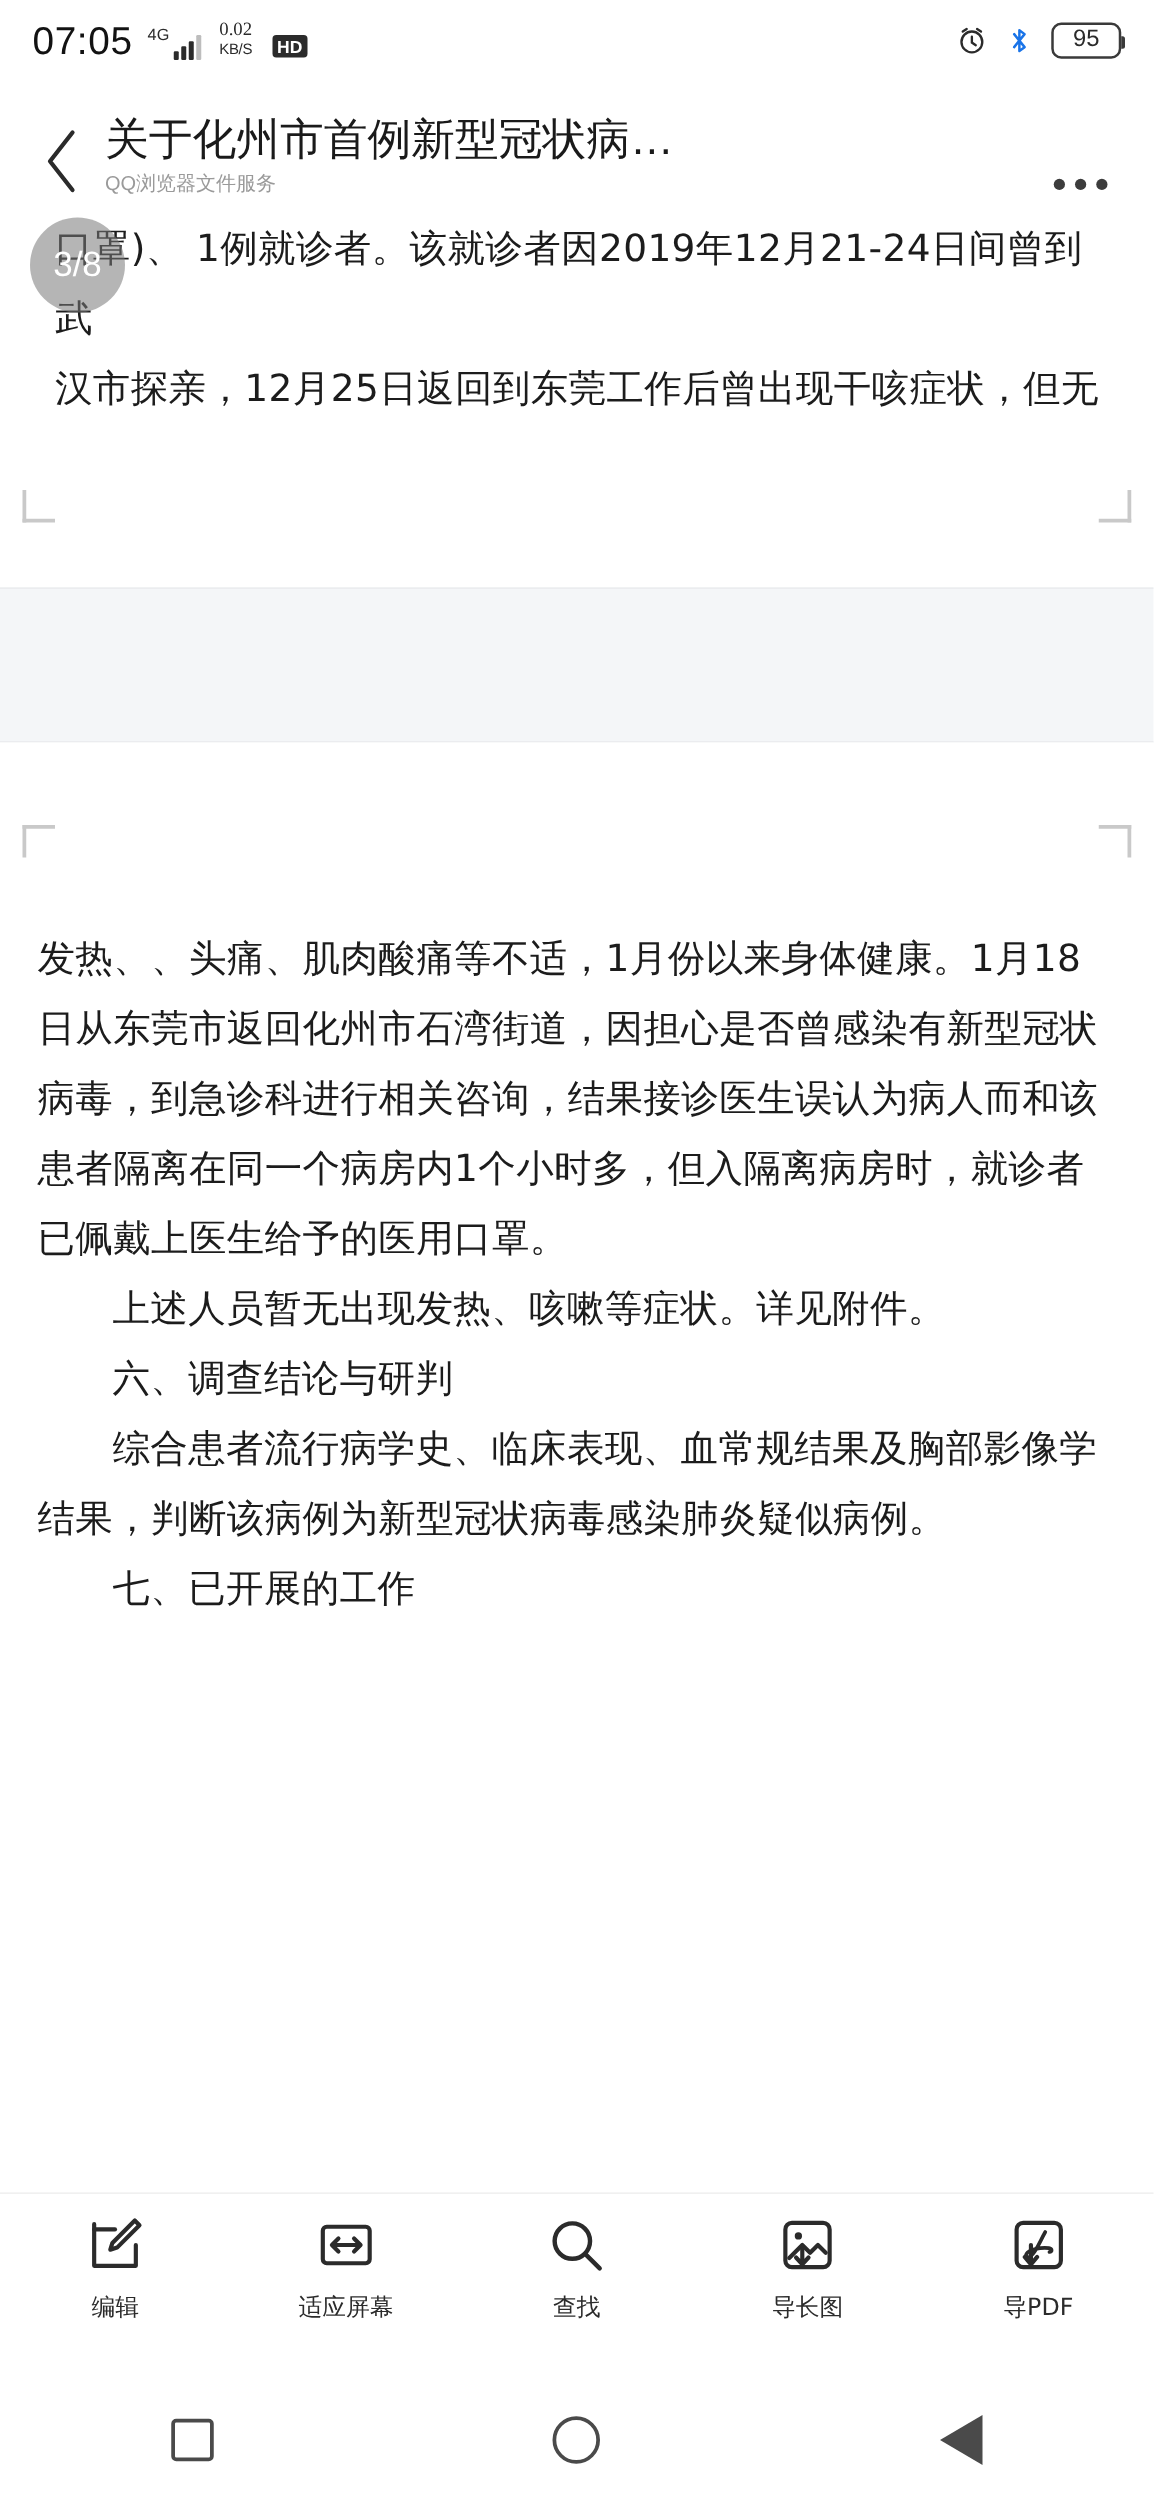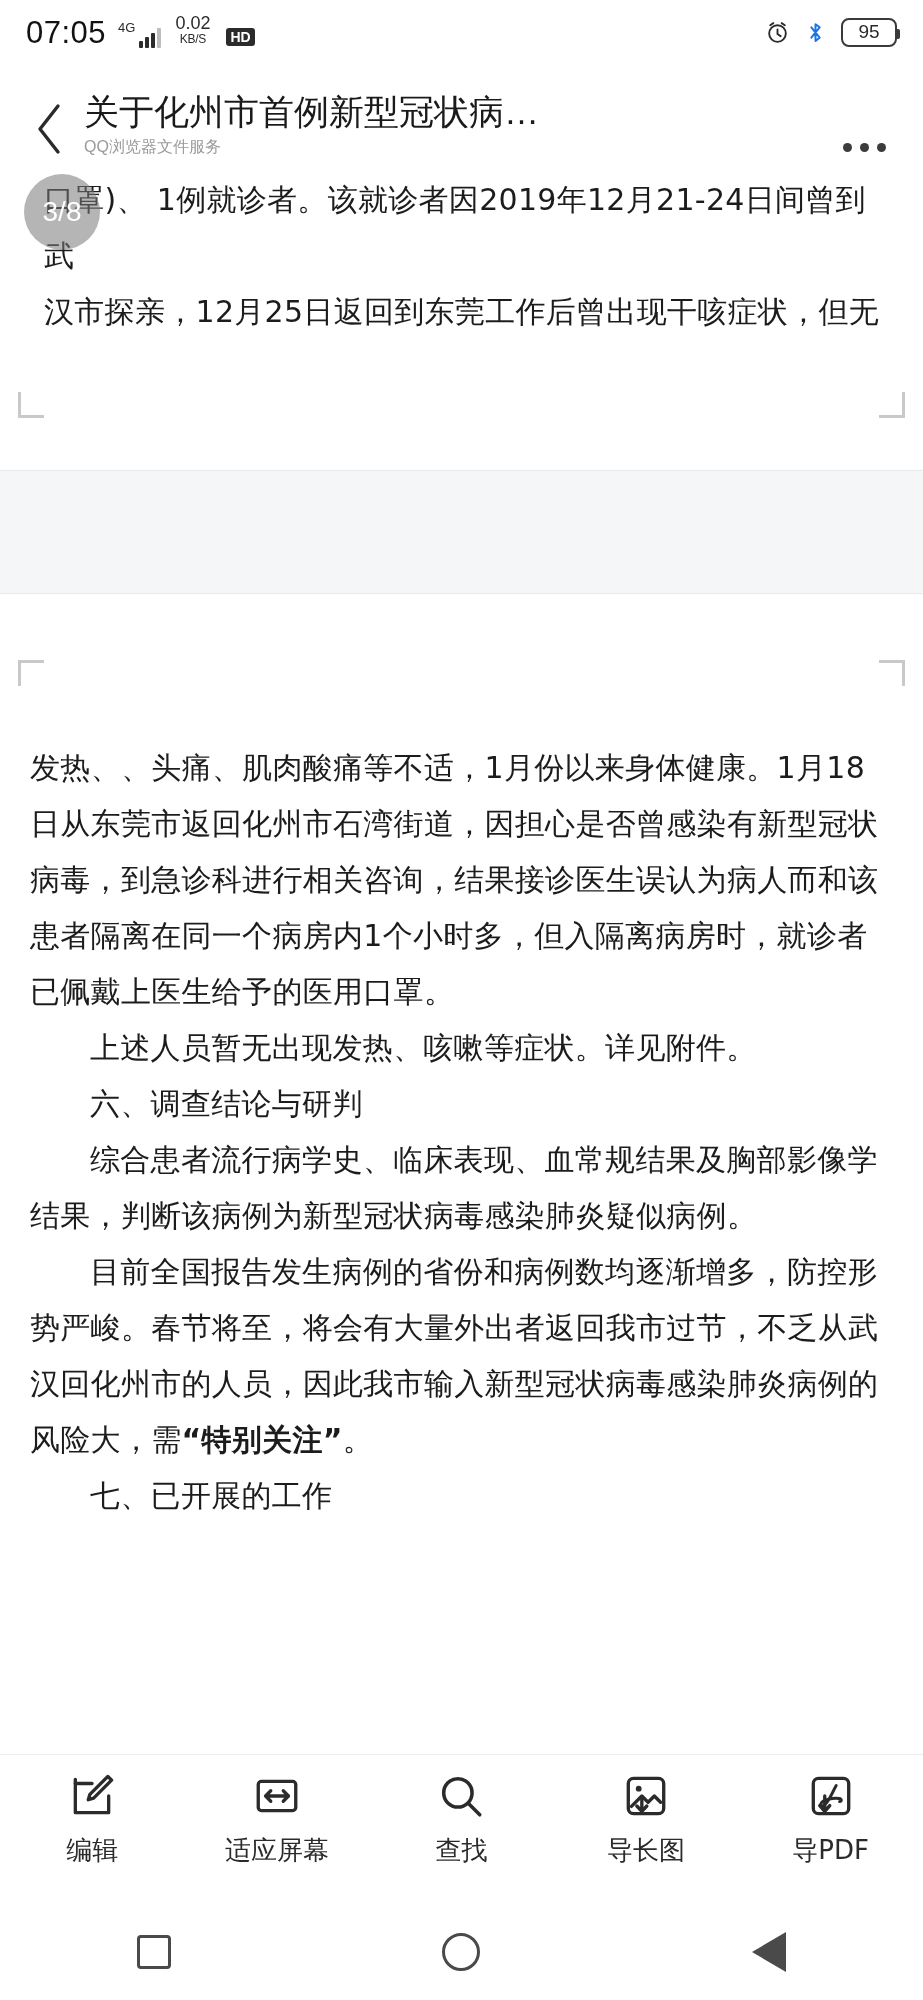--- a/index.html
+++ b/index.html
@@ -59,21 +59,21 @@
   .sb-kbs {
     font-size: 14px;
     line-height: 1.05;
     color: #2b2b2b;
     text-align: center;
     margin-left: 4px;
     position: relative;
     top: -2px;
   }
   .sb-kbs span { display: block; }
-  .sb-kbs .k { font-size: 18px; }
+  .sb-kbs .k { font-size: 15px; font-family: Liberation Serif, serif; }
   .sb-kbs .u { font-size: 12px; letter-spacing: -0.3px; }
   .sb-hd {
     font-size: 14px;
     font-weight: 700;
     color: #ffffff;
     background: #2b2b2b;
     border-radius: 3px;
     padding: 1px 4px;
     margin-left: 6px;
     position: relative;
@@ -236,21 +236,21 @@
   }
   .tool {
     width: 150px;
     display: flex;
     flex-direction: column;
     align-items: center;
     gap: 10px;
   }
   .tool .tl-ico { height: 54px; display: flex; align-items: center; justify-content: center; }
   .tool .tl-label {
-    font-size: 26px;
+    font-size: 19px;
     color: #2b2b2b;
     font-family: "DejaVu Sans", "Liberation Sans", sans-serif;
   }
 
   
   .navbar {
     flex: 0 0 96px;
     display: flex;
     align-items: center;
     justify-content: space-around;
@@ -341,21 +341,20 @@
       <div class="mk tl" style="left:18px;top:66px;"></div>
       <div class="mk tr" style="right:18px;top:66px;"></div>
     </div>
 
     <div class="page page-main">
       <div class="doc-text">
         <p>发热、、头痛、肌肉酸痛等不适，1月份以来身体健康。1月18日从东莞市返回化州市石湾街道，因担心是否曾感染有新型冠状病毒，到急诊科进行相关咨询，结果接诊医生误认为病人而和该患者隔离在同一个病房内1个小时多，但入隔离病房时，就诊者已佩戴上医生给予的医用口罩。</p>
         <p class="indent">上述人员暂无出现发热、咳嗽等症状。详见附件。</p>
         <p class="indent">六、调查结论与研判</p>
         <p class="indent">综合患者流行病学史、临床表现、血常规结果及胸部影像学结果，判断该病例为新型冠状病毒感染肺炎疑似病例。</p>
-        <p class="indent"><span>目前全国报告发生病例的省份和病例数均逐渐增多，防控形势严峻。春节将至，将会有大量外出者返回我市过节，不乏从武汉回化州市的人员，因此我市输入新型冠状病毒感染肺炎病例的风险大，需</span><span class="bold">“特别关注”</span><span>。</span></p>
         <p class="indent">七、已开展的工作</p>
 
       </div>
     </div>
   </div>
 
   <div class="toolbar">
 
     <div class="tool">
       <div class="tl-ico">

